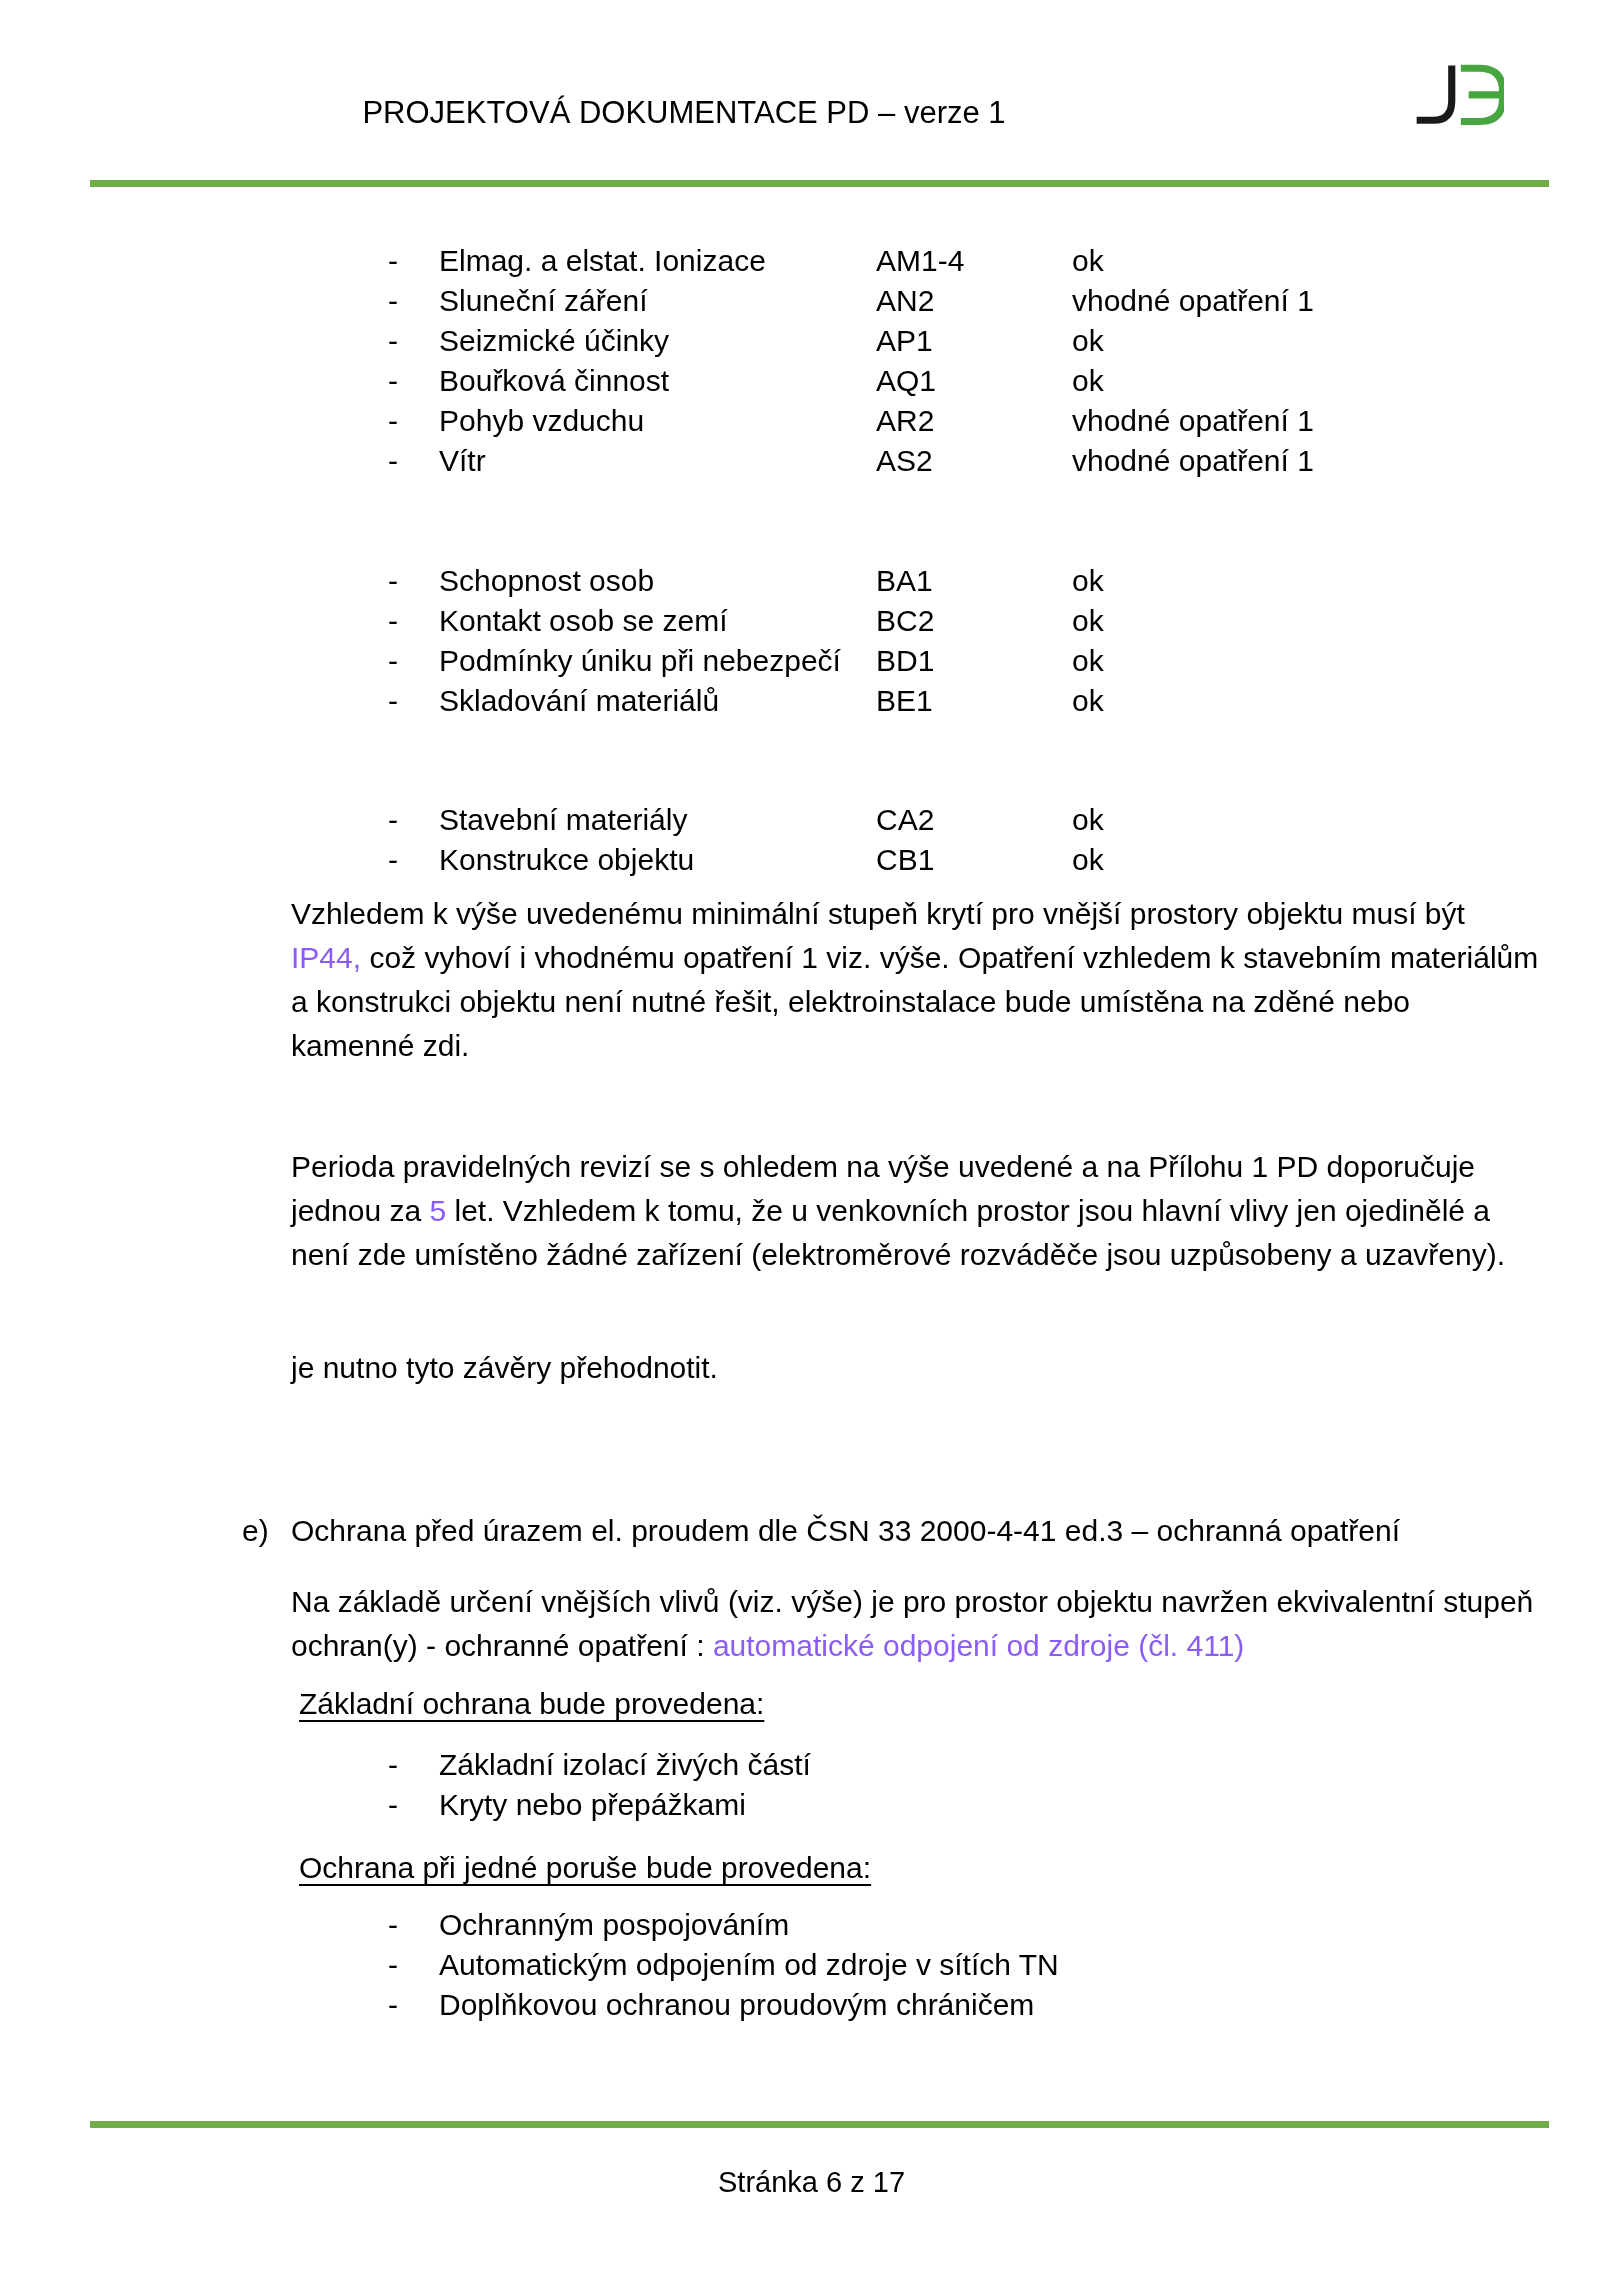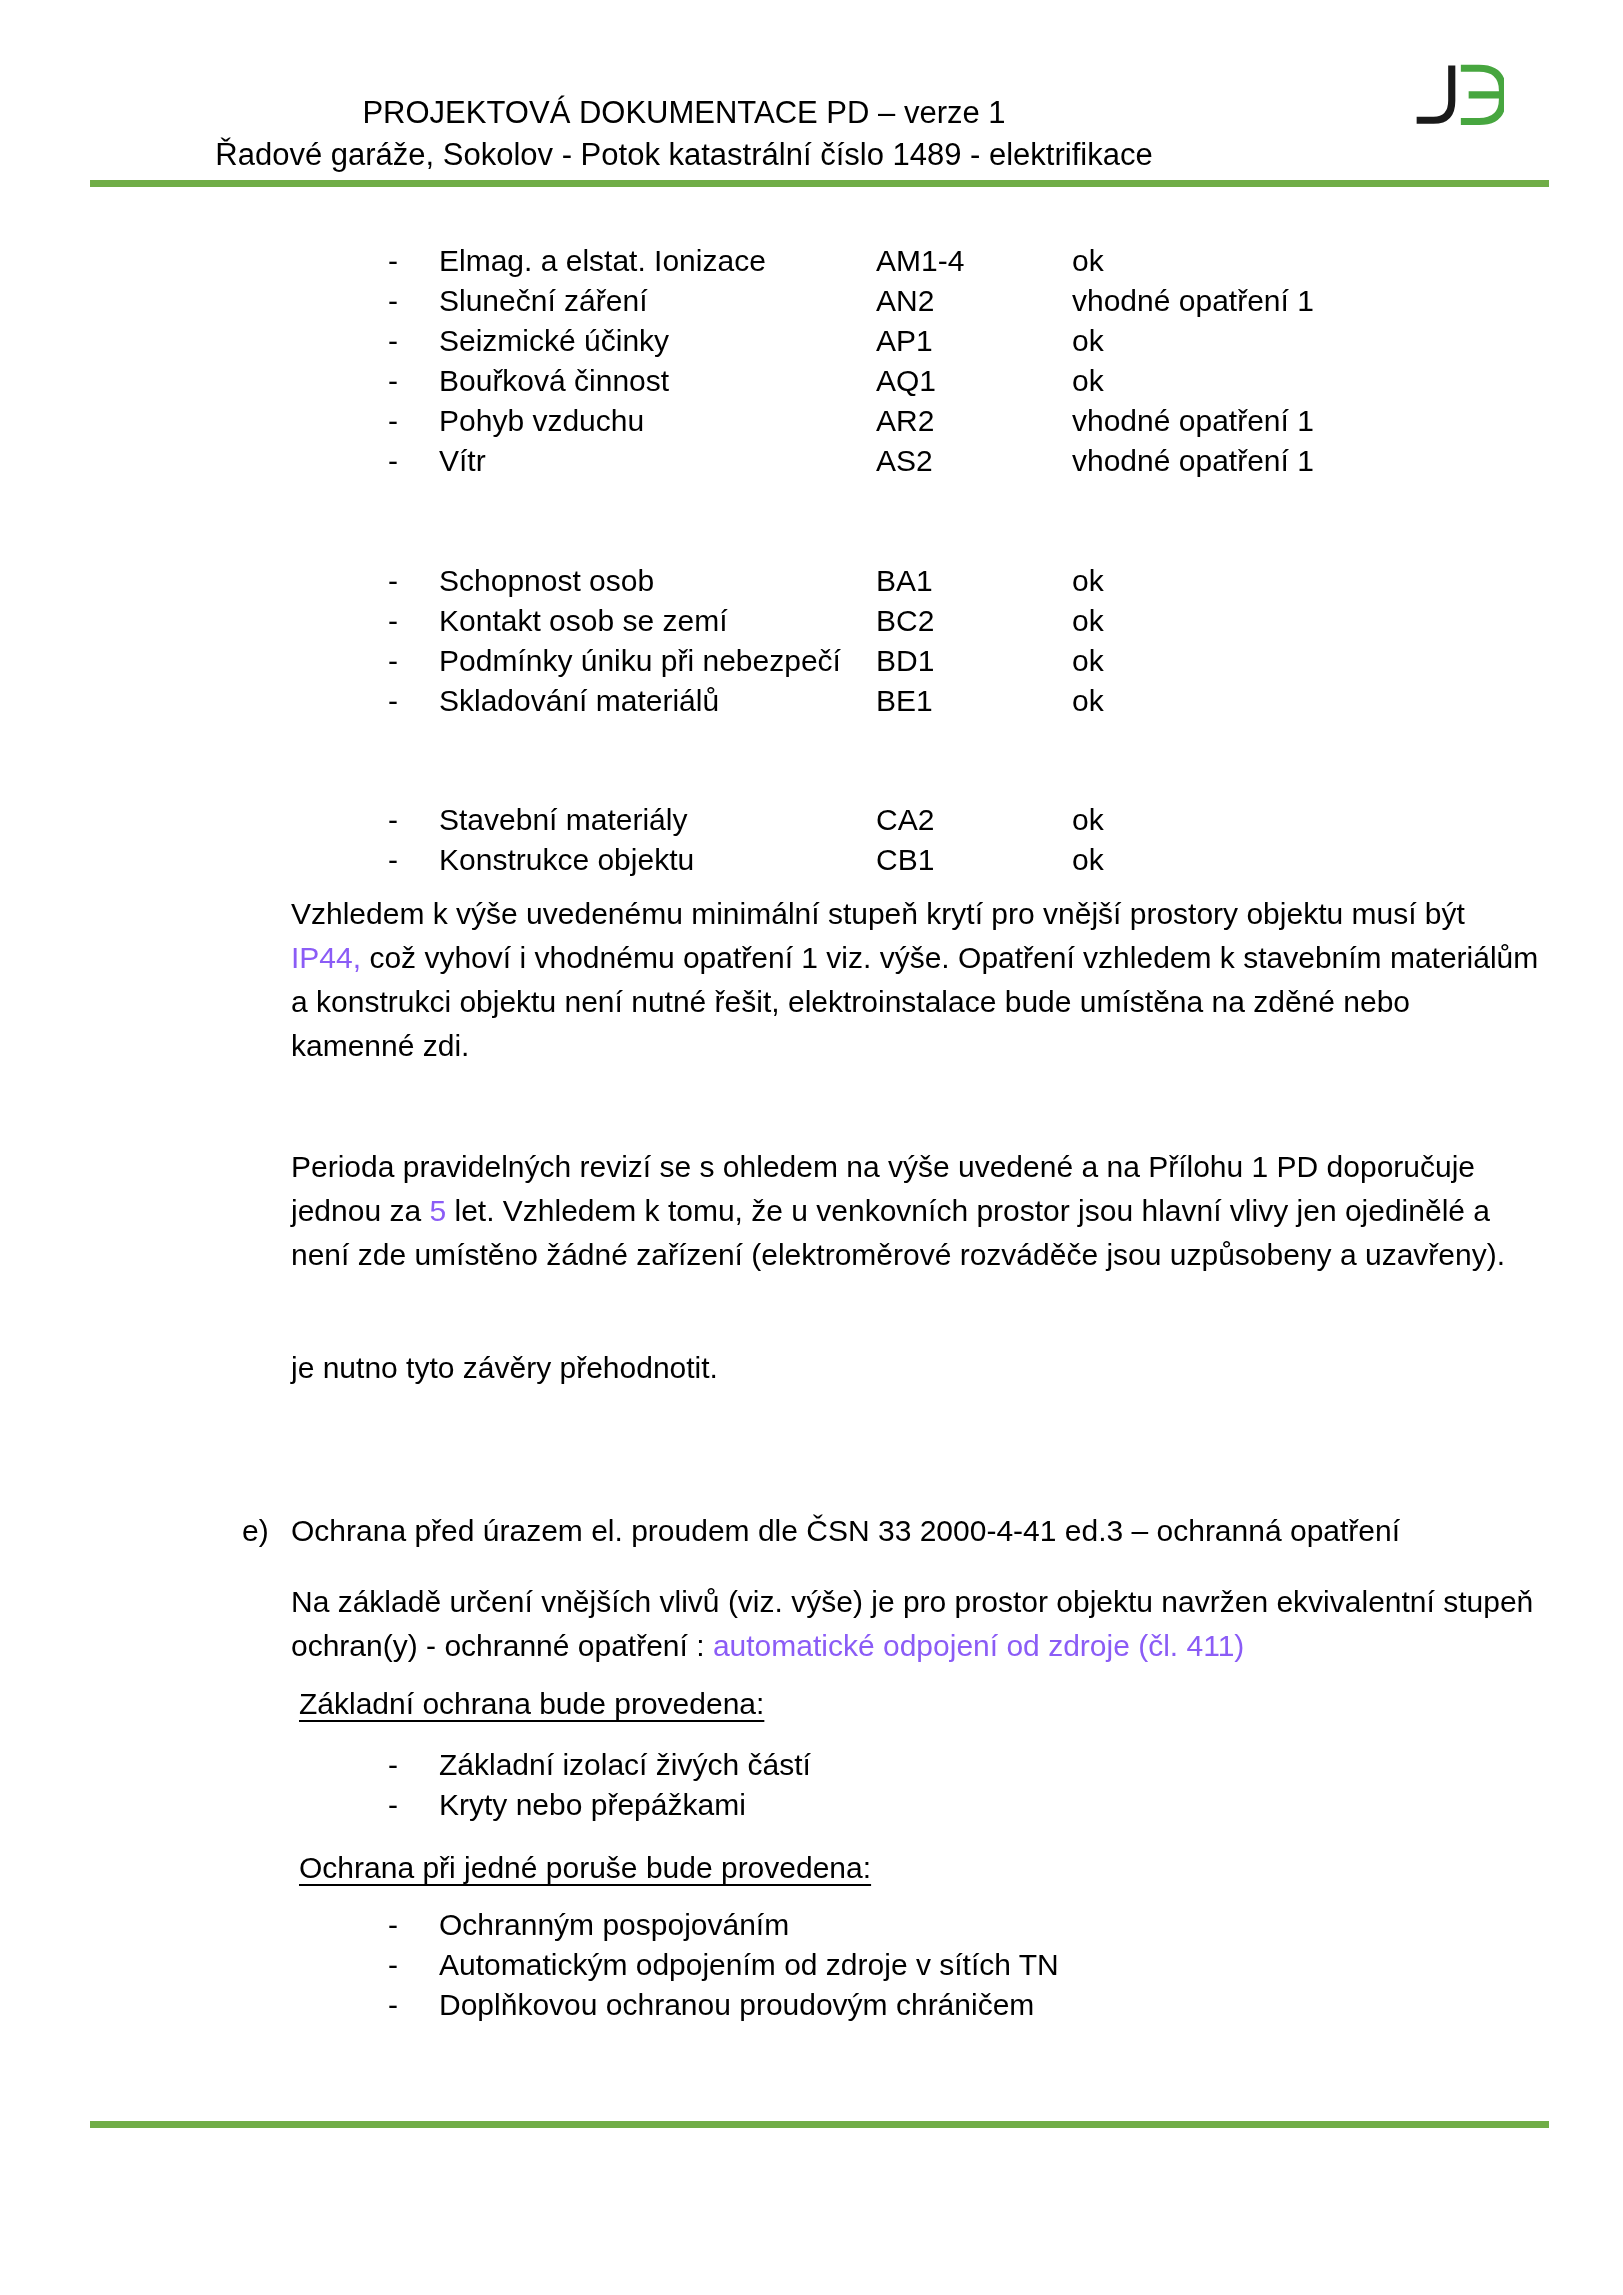--- a/index.html
+++ b/index.html
@@ -75,21 +75,20 @@
     text-align:center;font-size:29px;line-height:38px;
   }
 </style>
 </head>
 <body>
 
 <div class="page">
 
   <div class="header">
     <div>PROJEKTOVÁ DOKUMENTACE PD – verze 1</div>
-    <div>Řadové garáže, Sokolov - Potok katastrální číslo 1489 - elektrifikace</div>
   </div>
 
   <svg class="logo" viewBox="0 0 150 100" aria-hidden="true">
     <path class="j" d="M70 4 L70 58 Q70 88 42 88 L16 88"></path>
     <path class="e" d="M84 8 L112 8 Q148 8 148 42 L148 56 Q148 90 112 90 L84 90"></path>
     <path class="e" d="M96 49 L148 49"></path>
   </svg>
 
   <div class="rule rule-top"></div>
 
@@ -214,15 +213,16 @@
       <span class="dash">-</span>
       <span>Automatickým odpojením od zdroje v sítích TN</span>
     </div>
       <div class="sub-row">
       <span class="dash">-</span>
       <span>Doplňkovou ochranou proudovým chráničem</span>
     </div>
     </section>
 
   <div class="rule rule-bottom"></div>
+  <div class="footer"><span>Stránka </span><span class="b">6</span><span> z </span><span class="b">17</span></div>
 
 </div>
 
 
 </body></html>

